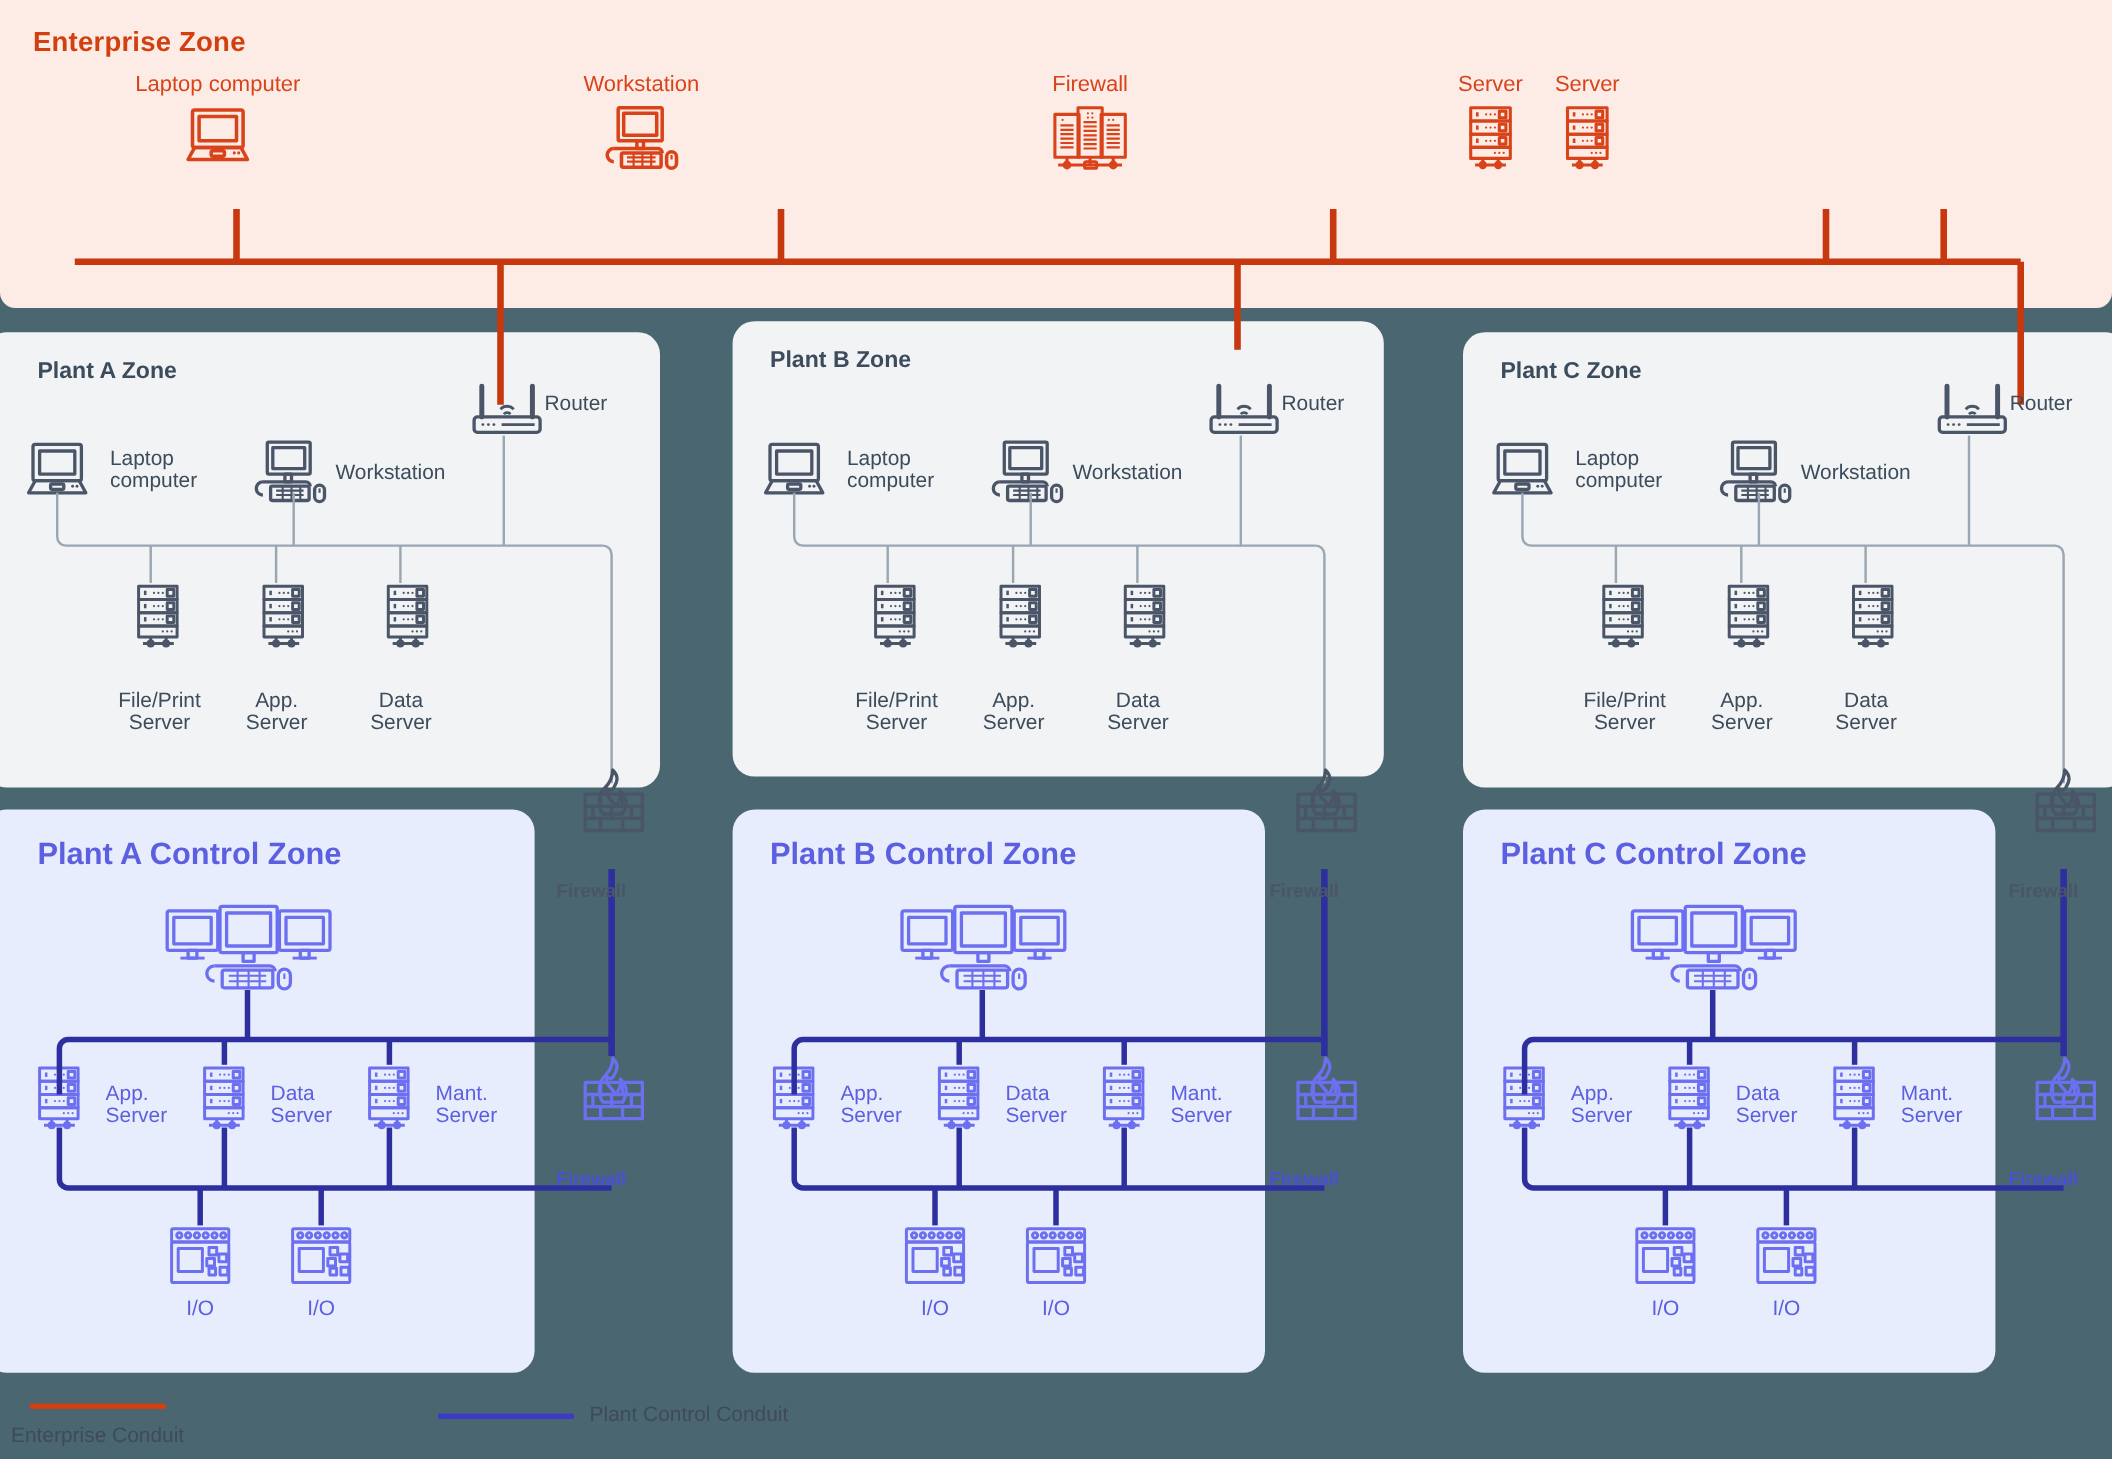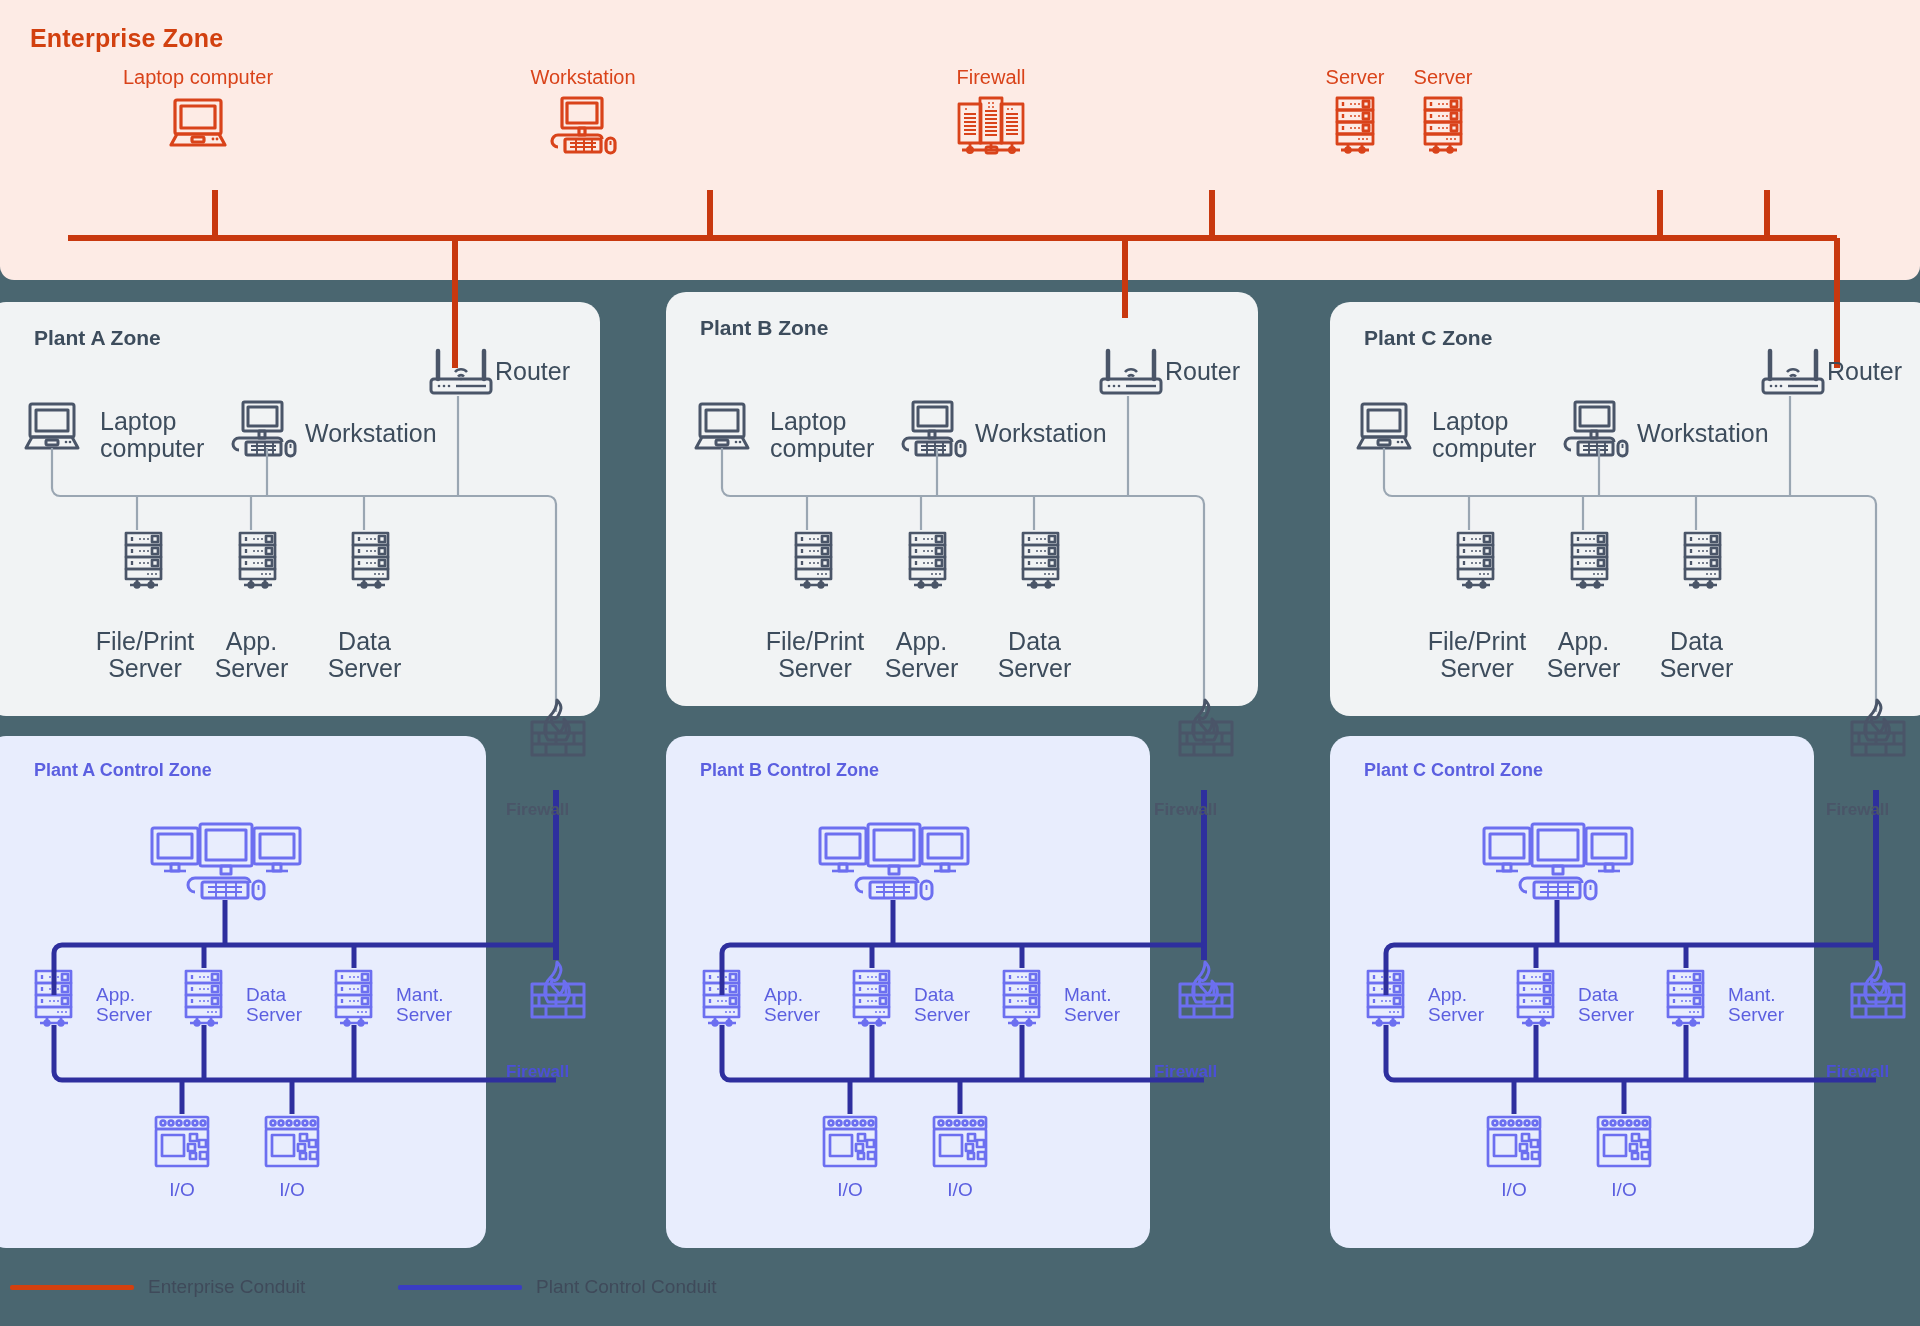--- a/index.html
+++ b/index.html
@@ -28,30 +28,30 @@
 
   
   .plant-card{
     position:absolute; background:#f1f3f4; border-radius:20px;
   }
   .plant-title{
     position:absolute; left:34px; top:24px;
     font-size:21px; font-weight:bold; color:#3d4c5c;
   }
   .side-cap{
-    position:absolute; font-size:25px; color:#3d4c5c; line-height:1.07;
+    position:absolute; font-size:19px; color:#3d4c5c; line-height:1.07;
   }
 
   
   .control-card{
     position:absolute; background:#e8edfd; border-radius:20px;
   }
   .control-title{
     position:absolute; left:34px; top:24px;
-    font-size:18px; font-weight:bold; color:#5b5fe0;
+    font-size:28px; font-weight:bold; color:#5b5fe0;
   }
   .ctl-cap{
     position:absolute; font-size:19px; color:#5b5fe0; line-height:1.07;
   }
   .ctl-cap.center{ text-align:center; }
 
   
   .fw{ position:absolute; width:100px;margin-top:46px; }
   .fw .fwlbl{ font-size:17px; font-weight:bold; margin-top:-2px; }
   .fw.grey .fwlbl{ color:#4a5568; }
@@ -687,21 +687,21 @@
   <div class="ctl-cap" style="left:1428px; top:985px; white-space:pre-line;">App.
 Server</div>
   <div class="ctl-cap" style="left:1578px; top:985px; white-space:pre-line;">Data
 Server</div>
   <div class="ctl-cap" style="left:1728px; top:985px; white-space:pre-line;">Mant.
 Server</div>
   <div class="ctl-cap center" style="left:1484px; top:1180px; width:60px;">I/O</div>
   <div class="ctl-cap center" style="left:1594px; top:1180px; width:60px;">I/O</div>
 
   <div class="legend">
-    <div class="legend-item" style="left:10px; top:4px;">
+    <div class="legend-item" style="left:10px; top:4px;flex-direction:column;">
       <div class="legend-line" style="background:#d2400f;"></div>
       <div class="legend-text">Enterprise Conduit</div>
     </div>
     <div class="legend-item" style="left:398px; top:4px;">
       <div class="legend-line" style="background:#3a3dc4;"></div>
       <div class="legend-text">Plant Control Conduit</div>
     </div>
   </div>
 
 </div>

